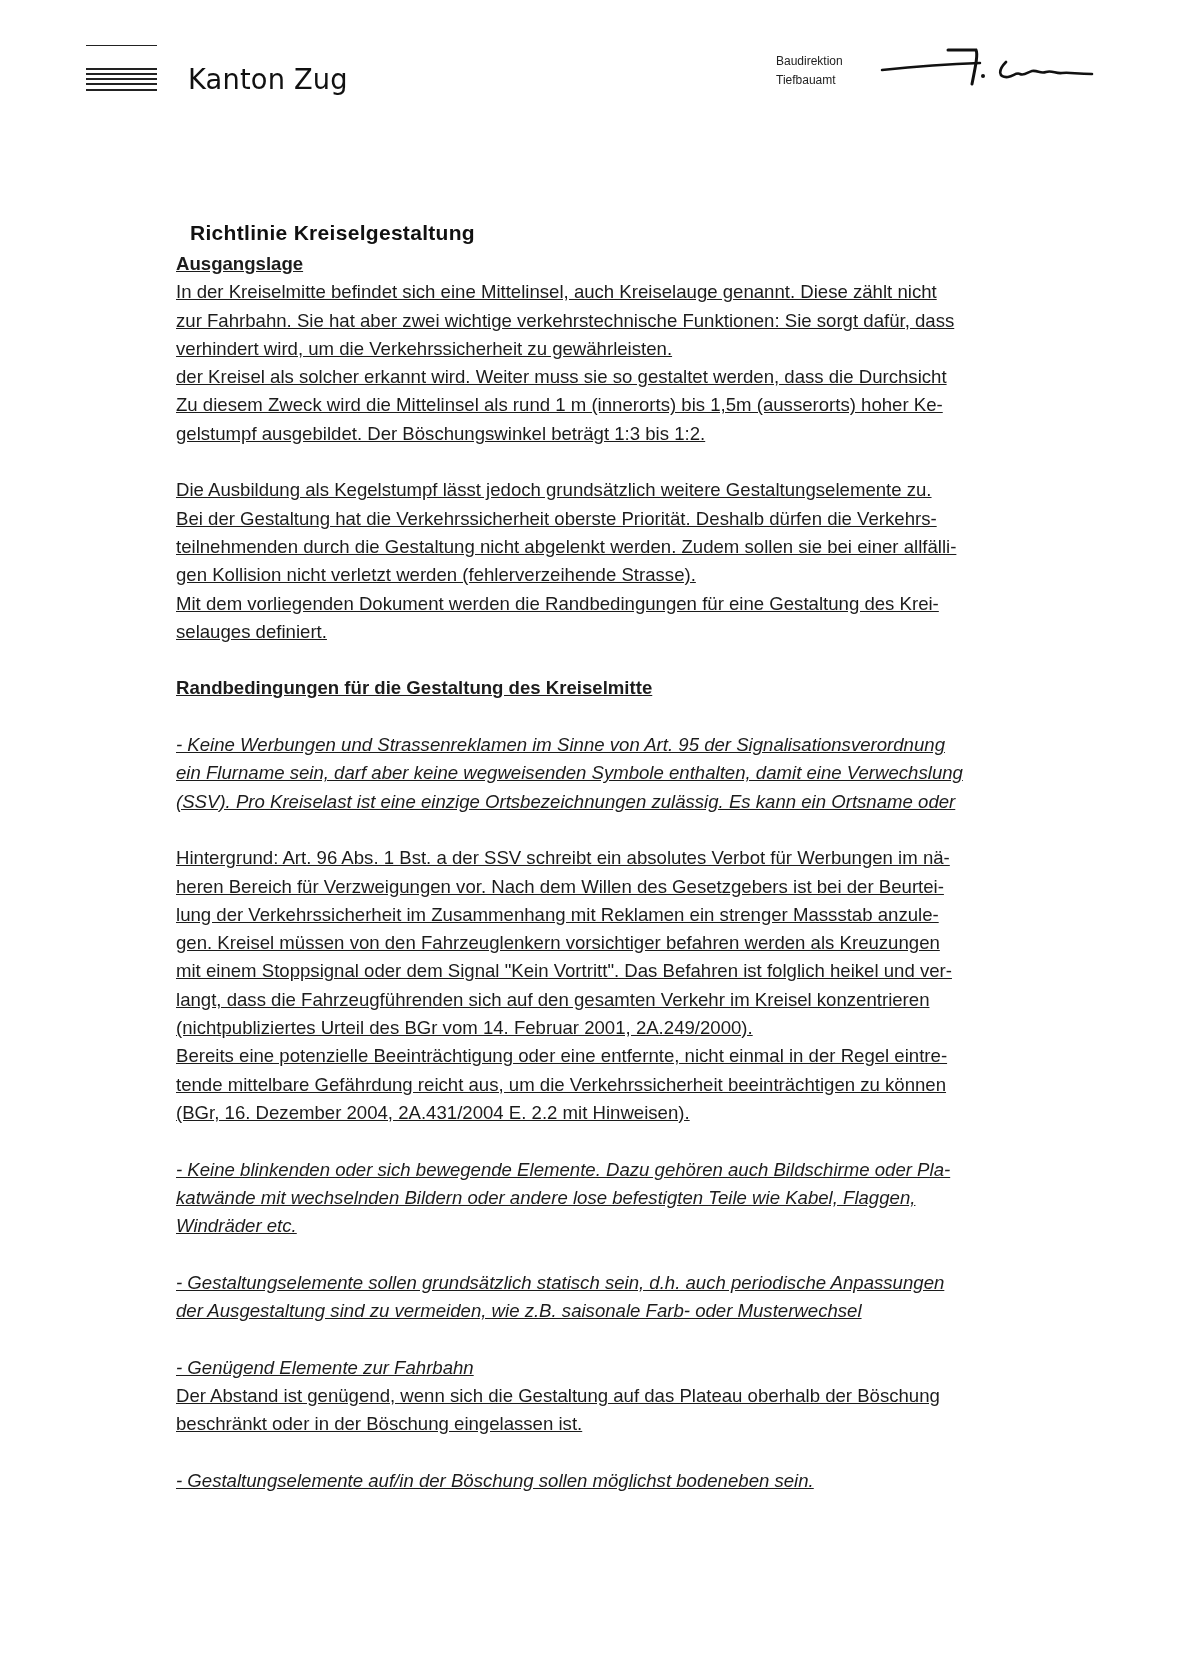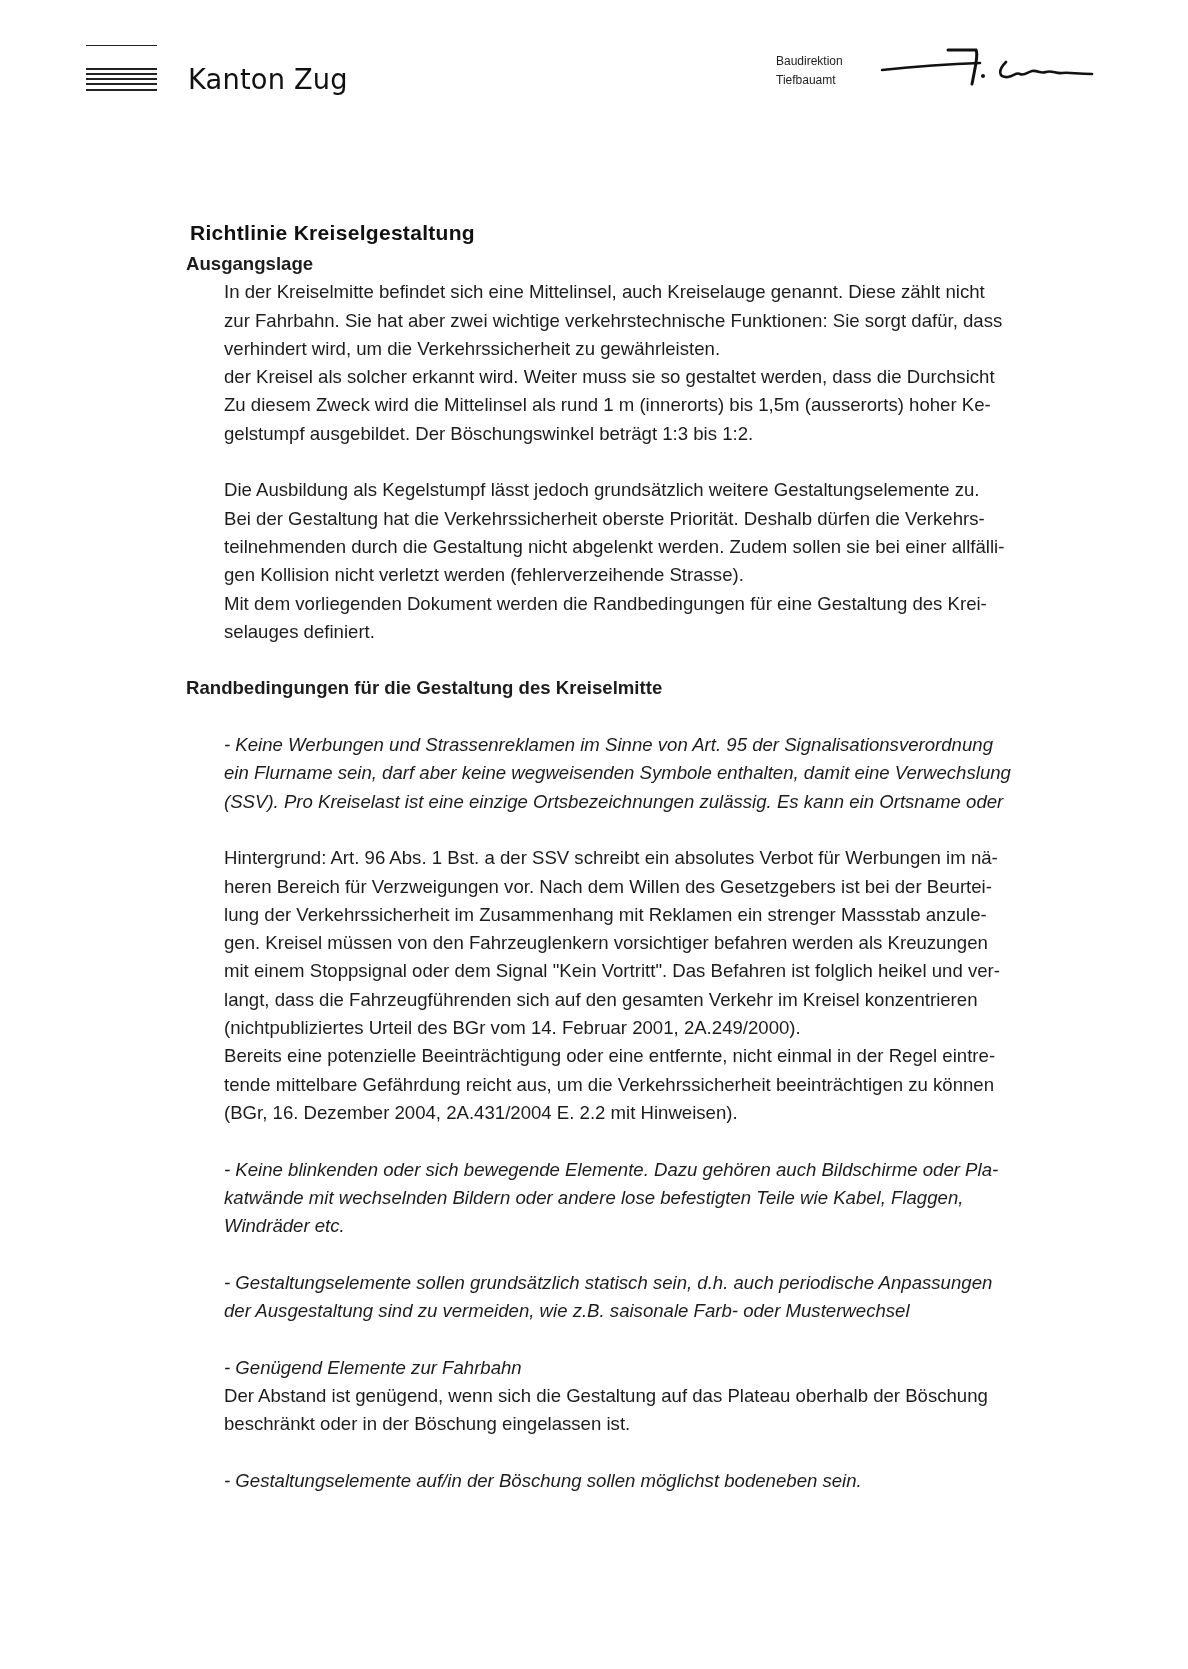--- a/index.html
+++ b/index.html
@@ -22,28 +22,28 @@
     .dept {
       position: absolute; left: 776px; top: 52px;
       font-size: 12px; line-height: 19px; color: #222;
     }
     .signature { position: absolute; left: 880px; top: 44px; width: 225px; height: 48px; }
     .doc-title {
       position: absolute; left: 190px; top: 193px;
       font-size: 21px; font-weight: bold; color: #111; letter-spacing: 0.3px; margin-top: 28px;
     }
     .content {
-      position: absolute; left: 186px; top: 250px; width: 920px;
-      font-size: 18.6px; line-height: 28.3px; color: #1c1c1c;
+      position: absolute; left: 176px; top: 250px; width: 920px;
+      font-size: 18.6px; line-height: 28.3px; color: #1c1c1c; text-decoration: underline;
     }
     .content p { margin: 0; }
     .h2 { font-weight: bold; font-size: 18.6px; }
     .it { font-style: italic; }
     .gap { height: 28.3px; }
-    .line { display: block; white-space: nowrap; margin-left: 38px; }
+    .line { display: block; white-space: nowrap; }
   </style>
 </head>
 <body>
 
 <div class="logo-mark">
   <div class="bar" style="top:1px;height:1px;"></div>
   <div class="bar" style="top:24px;"></div>
   <div class="bar" style="top:29px;"></div>
   <div class="bar" style="top:34px;"></div>
   <div class="bar" style="top:39px;"></div>

